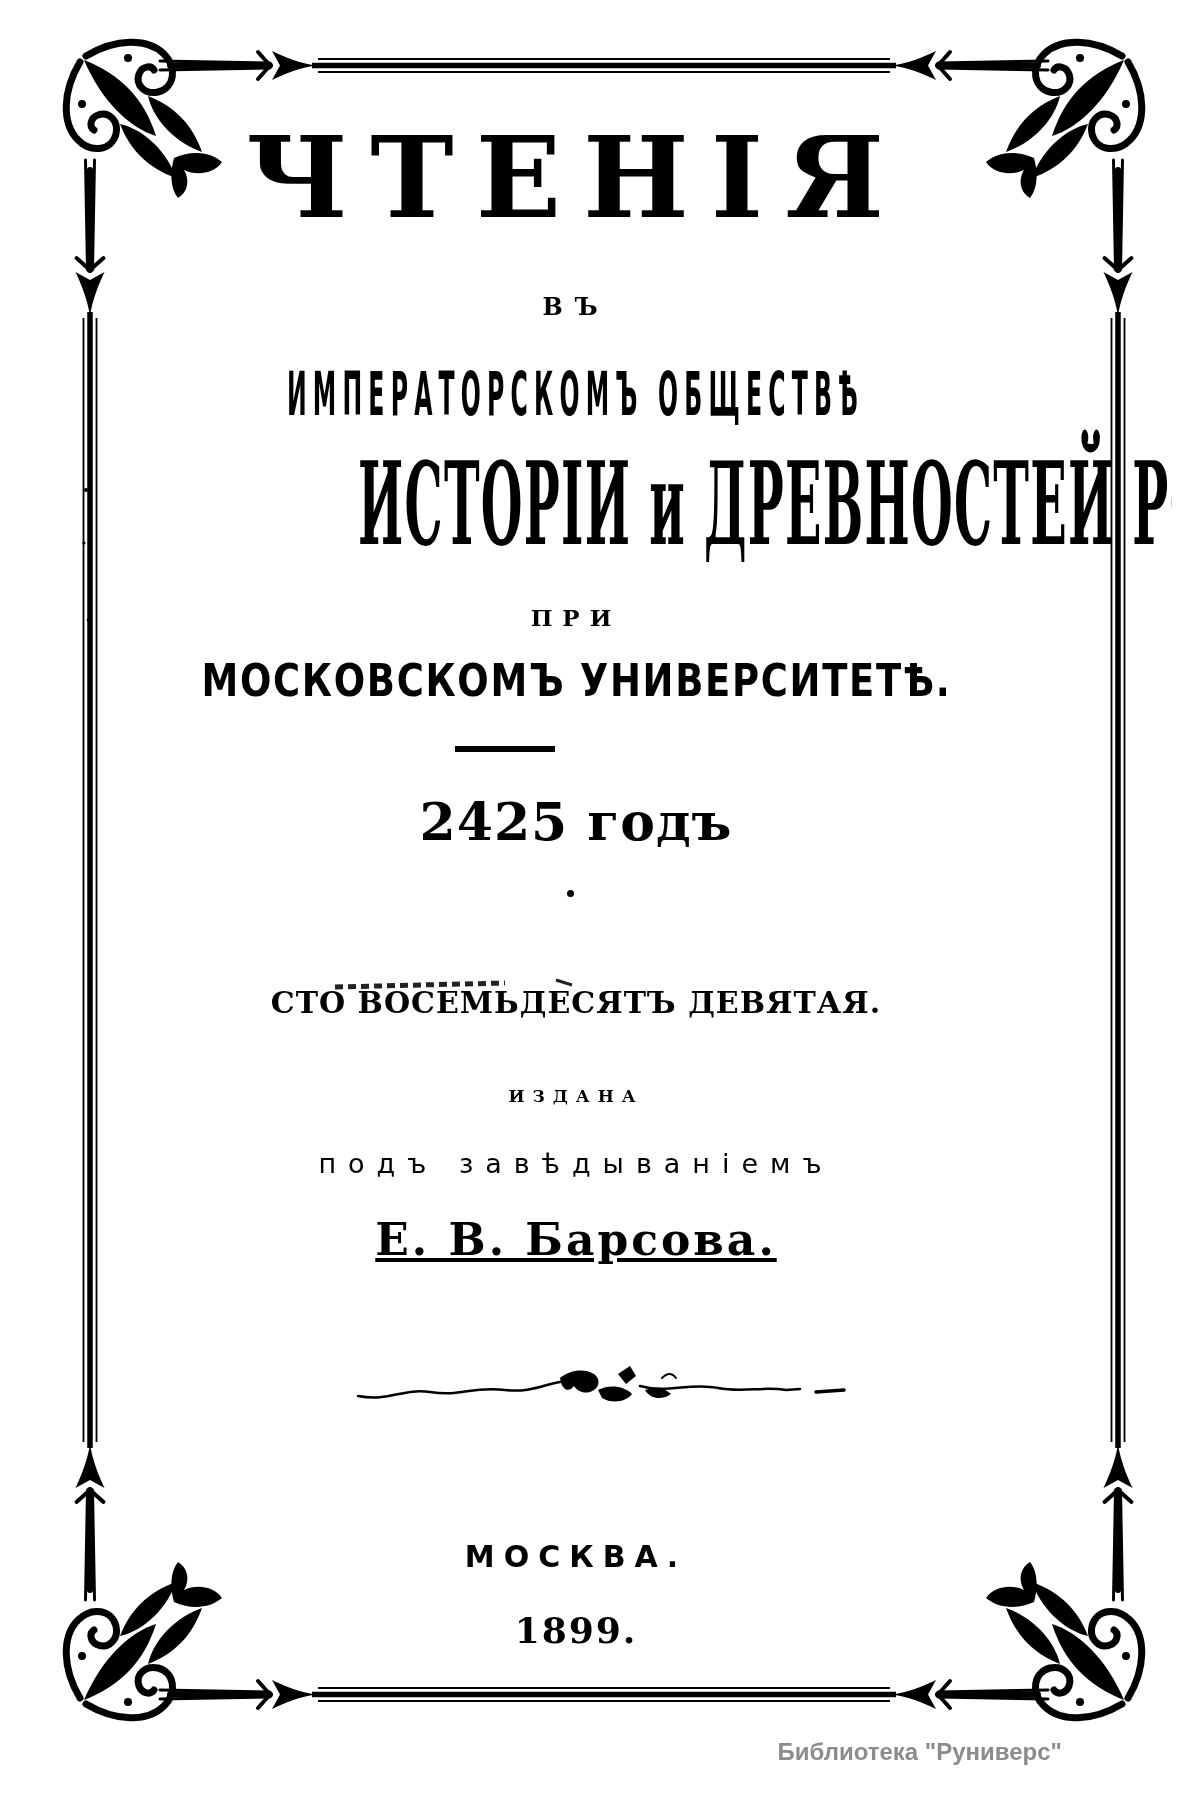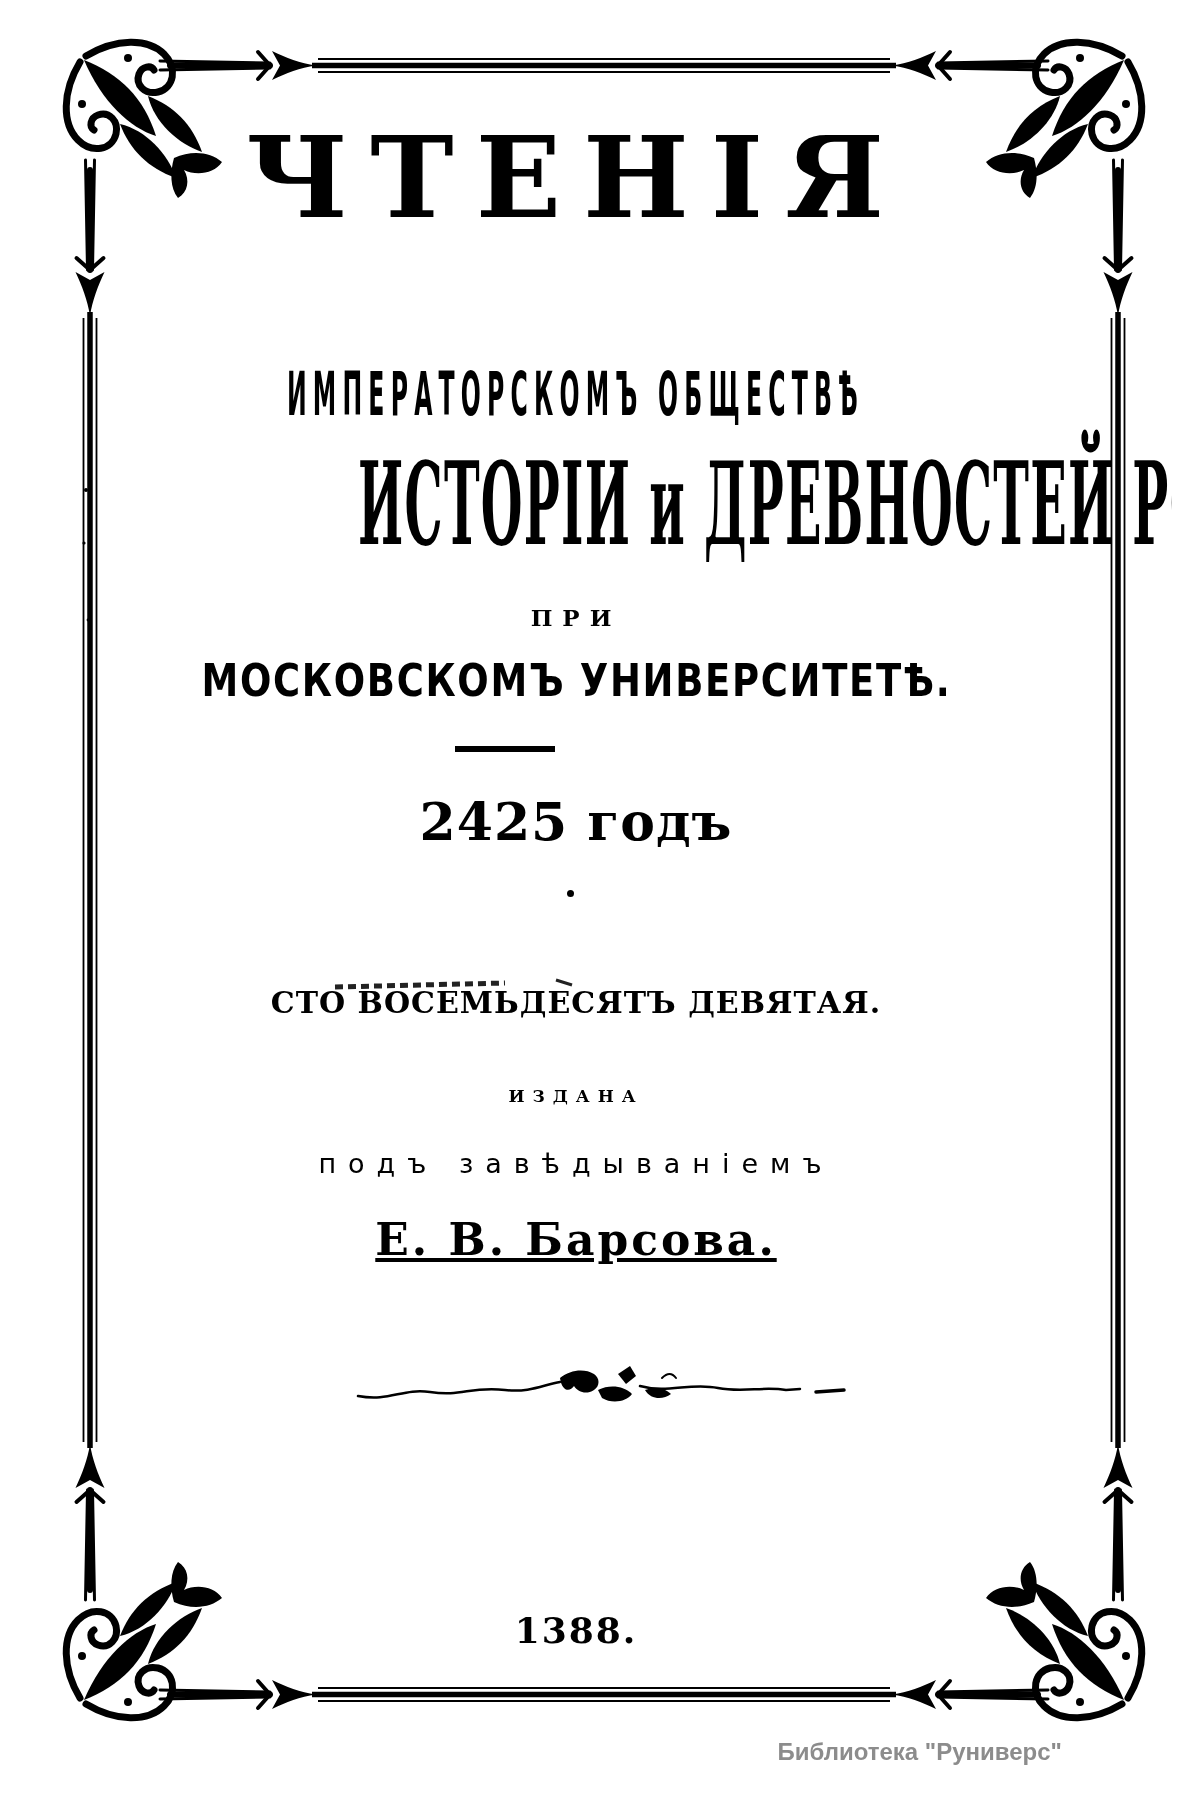--- a/index.html
+++ b/index.html
@@ -112,20 +112,21 @@
     <g stroke="#222">
       <line x1="335" y1="987" x2="505" y2="983" stroke-width="5" stroke-dasharray="8 5"></line>
       <line x1="556" y1="980" x2="572" y2="985" stroke-width="3"></line>
       <circle cx="86" cy="490" r="2" fill="#000" stroke="none"></circle>
       <circle cx="84" cy="543" r="1.6" fill="#000" stroke="none"></circle>
       <circle cx="88" cy="620" r="1.4" fill="#000" stroke="none"></circle>
     </g>
   </svg>
 
   <div class="line l-title">ЧТЕНІЯ</div>
+  <div class="line l-v">ВЪ</div>
 
   <div class="line l-soc1">
     <span>ИМПЕРАТОРСКОМЪ ОБЩЕСТВѢ</span>
   </div>
 
   <div class="line l-soc2">
     <span>ИСТОРІИ и ДРЕВНОСТЕЙ РОССІЙСКИХЪ</span>
   </div>
 
   <div class="line l-pri">ПРИ</div>
@@ -135,16 +136,17 @@
   </div>
 
   <div class="rule"></div>
 
   <div class="line l-year">2425 годъ</div>
   <div class="dot-artifact"></div>
   <div class="line l-issue">СТО ВОСЕМЬДЕСЯТЪ ДЕВЯТАЯ.</div>
   <div class="line l-izdana">ИЗДАНА</div>
   <div class="line l-uprav">подъ завѣдываніемъ</div>
   <div class="line l-editor">Е. В. Барсова.</div>
-  <div class="line l-year2">1388.</div>
+  <div class="line l-city">МОСКВА.</div>
+  <div class="line l-year2">1899.</div>
 
   <div class="watermark">Библиотека "Руниверс"</div>
 </div>
 
 </body></html>

